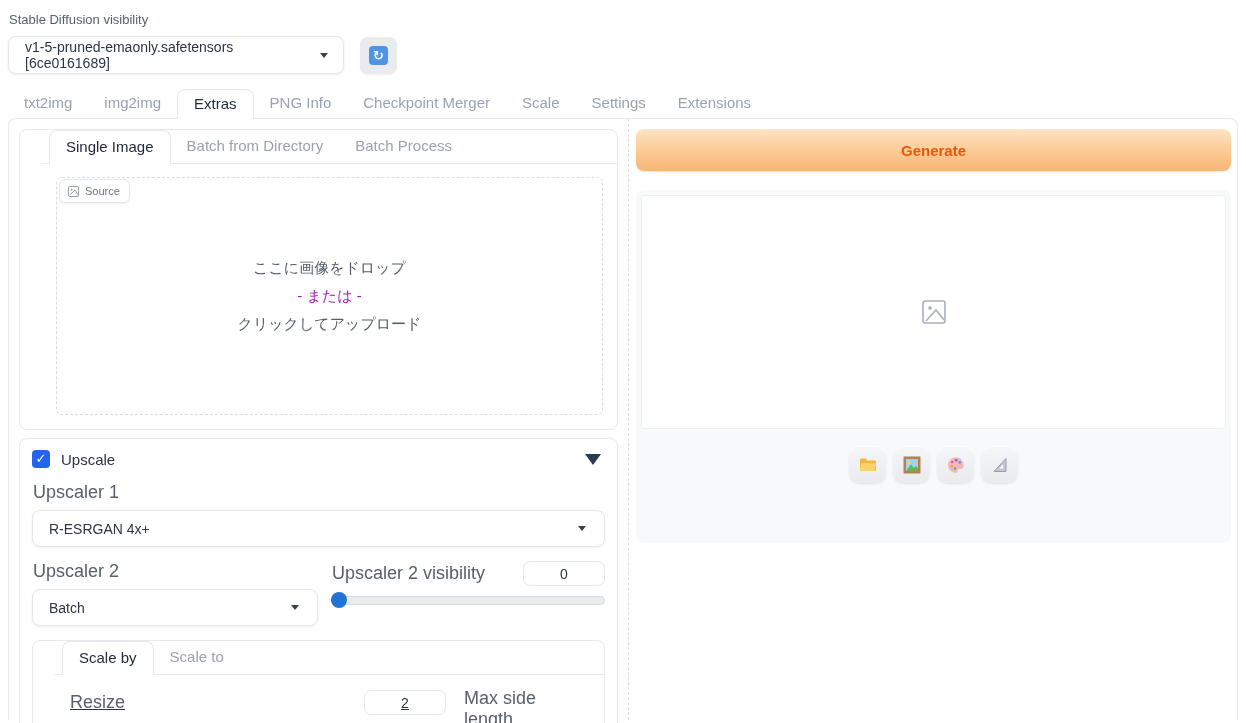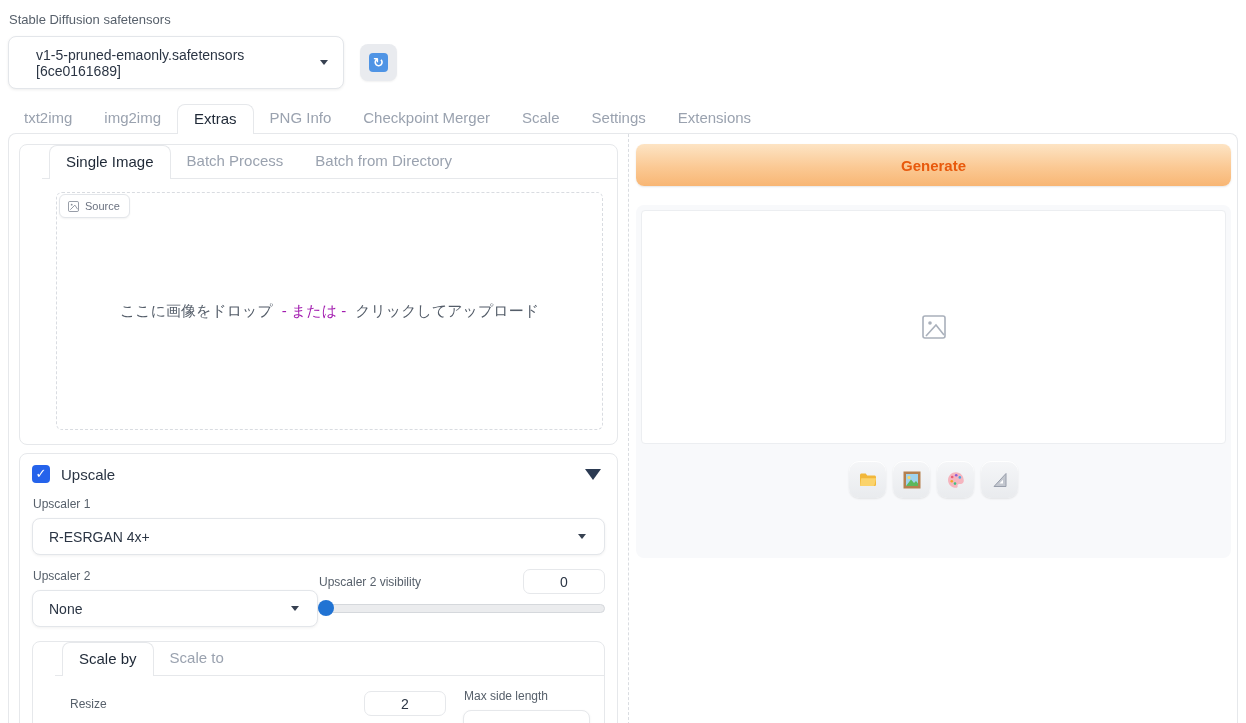--- a/index.html
+++ b/index.html
@@ -7,25 +7,25 @@
   body {
     width:1246px; height:723px; overflow:hidden;
     background:#ffffff; color:#2b3544;
     font-family:"Liberation Sans","DejaVu Sans",sans-serif;
   }
   
   .top { padding:10px 8px 0 8px; }
   .chk-label { font-size:13px; color:#57606b; margin:2px 0 9px 1px; }
   .chk-row { display:flex; align-items:center; }
   .chk-dd {
-    width:336px; height:53px; background:#fff;
+    width:336px; height:38px; background:#fff;
     border:1px solid #e3e6ea; border-radius:8px;
     box-shadow:0 1px 3px rgba(0,0,0,.07);
     display:flex; align-items:center; justify-content:space-between;
-    padding:0 15px 0 27px; cursor:pointer;
+    padding:0 15px 0 16px; cursor:pointer;
   }
   .chk-dd .val { font-size:14px; color:#2b3544; }
   .caret { width:0; height:0; border-left:4px solid transparent; border-right:4px solid transparent; border-top:5px solid #374151; }
   .refresh-btn {
     margin-left:16px; width:37px; height:37px; background:#e9ebef;
     border-radius:8px; display:flex; align-items:center; justify-content:center;
     box-shadow:0 1px 2px rgba(0,0,0,.06); cursor:pointer;
   }
   .refresh-glyph {
     width:19px; height:19px; background:#4f94e5; border-radius:4px;
@@ -49,21 +49,21 @@
   
   .inner-tabs { display:flex; padding-left:7px; border-bottom:1px solid #e6e8eb; }
   .itab { font-size:15px; color:#9aa2af; padding:7px 16px 9px; cursor:pointer; white-space:nowrap; }
   .itab.active {
     color:#1f2937; background:#fff; border:1px solid #e6e8eb; border-bottom:none;
     border-radius:8px 8px 0 0; margin-bottom:-1px;
   }
   
   .dropzone {
     margin:13px 14px 14px; height:238px; border:1px dashed #d9dce1; border-radius:6px;
-    position:relative; display:flex; align-items:center;
+    position:relative; display:flex; flex-direction:column; align-items:center;
     justify-content:center; gap:9px; cursor:pointer;
   }
   .source-chip {
     position:absolute; top:1px; left:2px; background:#fff; border:1px solid #e3e6ea;
     border-radius:6px; padding:5px 9px 5px 8px; display:flex; gap:6px; align-items:center;
     font-size:11px; color:#6b7280; box-shadow:0 1px 2px rgba(0,0,0,.05);
   }
   .jp1 { font-size:15px; color:#545d69; }
   .jp2 { font-size:15px; color:#a21caf; }
   
@@ -71,27 +71,27 @@
   .upscale-row { display:flex; align-items:center; gap:11px; }
   .checkbox {
     width:18px; height:18px; background:#2563eb; border-radius:4px; color:#fff;
     font-size:13px; line-height:18px; text-align:center; cursor:pointer; flex:none;
   }
   .upscale-label { font-size:15px; color:#2b3544; }
   .tri {
     position:absolute; right:16px; top:15px; width:0; height:0; cursor:pointer;
     border-left:8px solid transparent; border-right:8px solid transparent; border-top:11px solid #2b3a52;
   }
-  .field-label { font-size:12px; color:#57606b; margin:14px 0 7px 1px; }
+  .field-label { font-size:18px; color:#57606b; margin:14px 0 7px 1px; }
   .dd {
     height:37px; border:1px solid #e3e6ea; border-radius:8px; background:#fff;
     box-shadow:0 1px 3px rgba(0,0,0,.06); display:flex; align-items:center;
     justify-content:space-between; padding:0 18px 0 16px; font-size:14px; color:#2b3544; cursor:pointer;
   }
-  .u2row { display:flex; gap:0; }
+  .u2row { display:flex; gap:13px; }
   .u2-left { width:286px; }
   .u2-right { flex:1; }
   .lblrow { display:flex; align-items:center; justify-content:space-between; margin:14px 0 0 1px; }
   .lblrow .field-label { margin:0;text-align:right; }
   .num-input {
     width:82px; height:25px; border:1px solid #e6e8eb; border-radius:7px; background:#fff;
     text-align:center; font-size:14px; color:#2b3544; font-family:inherit; outline:none;
   }
   .slider { position:relative; height:16px; cursor:pointer; }
   .slider .track { position:absolute; top:4px; left:0; right:0; height:9px; background:#ebecee; border:1px solid #d5d8dc; border-radius:5px; }
@@ -127,21 +127,21 @@
     width:37px; height:37px; border-radius:10px; cursor:pointer;
     background:linear-gradient(180deg,#f5f6f8,#e9ebee);
     box-shadow:0 1px 2px rgba(0,0,0,.09), inset 0 1px 0 #fff;
     display:flex; align-items:center; justify-content:center;
   }
 </style>
 </head>
 <body>
 
 <div class="top">
-  <div class="chk-label">Stable Diffusion safetensors</div>
+  <div class="chk-label">Stable Diffusion visibility</div>
   <div class="chk-row">
     <div class="chk-dd">
       <span class="val">v1-5-pruned-emaonly.safetensors [6ce0161689]</span>
       <span class="caret"></span>
     </div>
     <div class="refresh-btn">
       <span class="refresh-glyph">↻</span>
     </div>
   </div>
 </div>
@@ -157,22 +157,22 @@
   <div class="mtab">Extensions</div>
 </div>
 
 <div class="content">
 
   <div class="col-left">
 
     <div class="card">
       <div class="inner-tabs">
         <div class="itab active">Single Image</div>
+        <div class="itab">Batch from Directory</div>
         <div class="itab">Batch Process</div>
-        <div class="itab">Batch from Directory</div>
       </div>
       <div class="dropzone">
         <div class="source-chip">
           <svg width="11" height="11" viewBox="0 0 12 12">
             <rect x="0.5" y="0.5" width="11" height="11" rx="1.5" fill="none" stroke="#8a919c"></rect>
             <circle cx="4" cy="4" r="1" fill="#8a919c"></circle>
             <path d="M2.5 9.5 L7.5 4.5 L10.5 9" fill="none" stroke="#8a919c"></path>
           </svg>
           <span>Source</span>
         </div>
@@ -194,21 +194,21 @@
       <div class="field-label">Upscaler 1</div>
       <div class="dd">
         <span>R-ESRGAN 4x+</span>
         <span class="caret"></span>
       </div>
 
       <div class="u2row">
         <div class="u2-left">
           <div class="field-label">Upscaler 2</div>
           <div class="dd">
-            <span>None</span>
+            <span>Batch</span>
             <span class="caret"></span>
           </div>
         </div>
         <div class="u2-right">
           <div class="lblrow">
             <div class="field-label">Upscaler 2 visibility</div>
             <input class="num-input" value="0" style="">
           </div>
           <div class="slider vis-slider">
             <div class="track"></div>
@@ -217,21 +217,21 @@
         </div>
       </div>
 
       <div class="card card3">
         <div class="inner-tabs">
           <div class="itab active">Scale by</div>
           <div class="itab">Scale to</div>
         </div>
         <div class="card3-content">
           <div class="resize-col">
-            <div class="lblrow" style="margin-top:2px;">
+            <div class="lblrow" style="margin-top:2px;text-decoration:underline;">
               <div class="field-label">Resize</div>
               <input class="num-input" value="2" style="">
             </div>
 
           </div>
           <div class="maxside-col">
             <div class="field-label">Max side length</div>
             <input class="max-input" value="0" style="">
           </div>
         </div>

